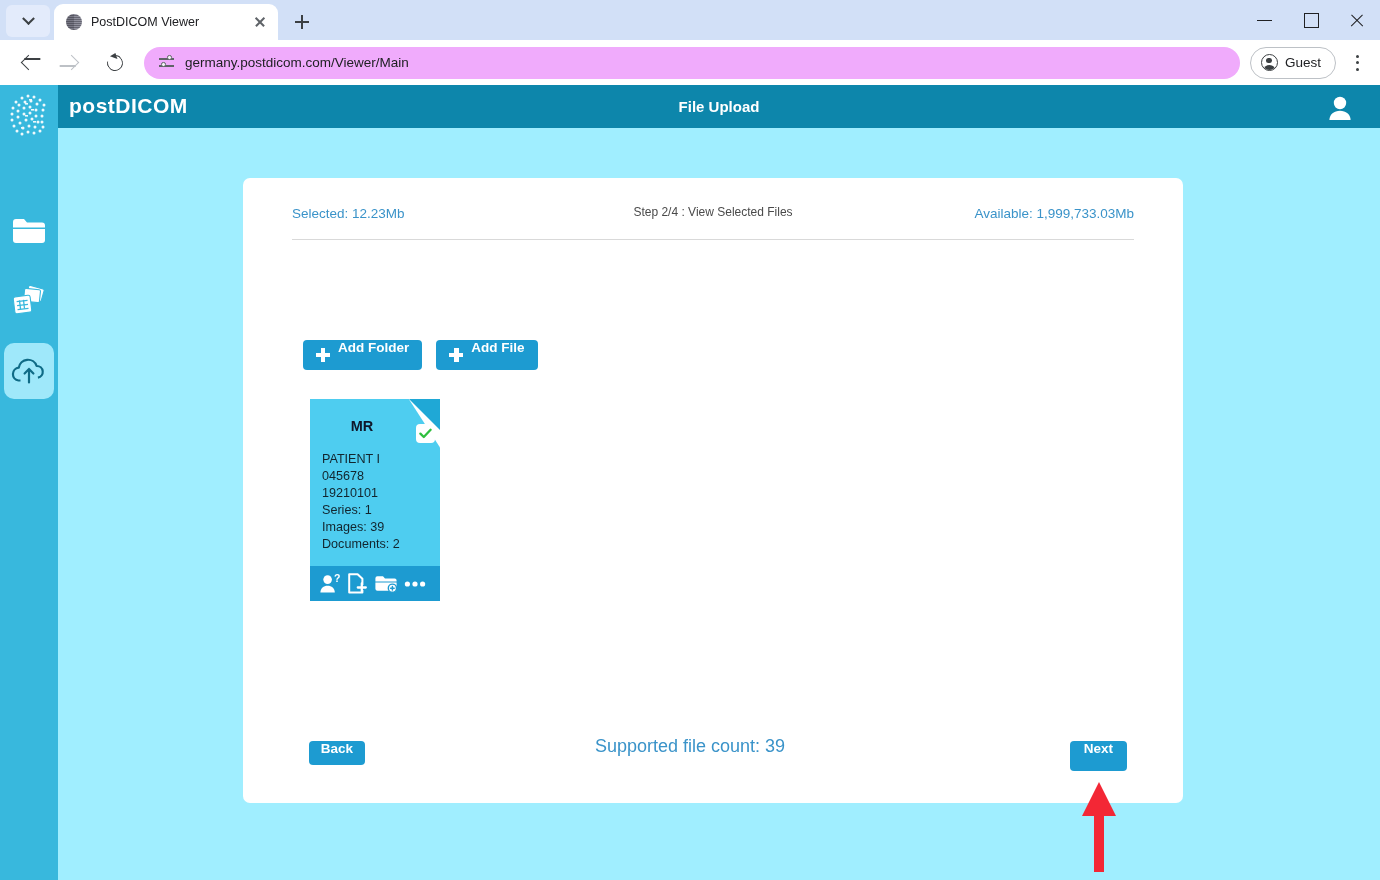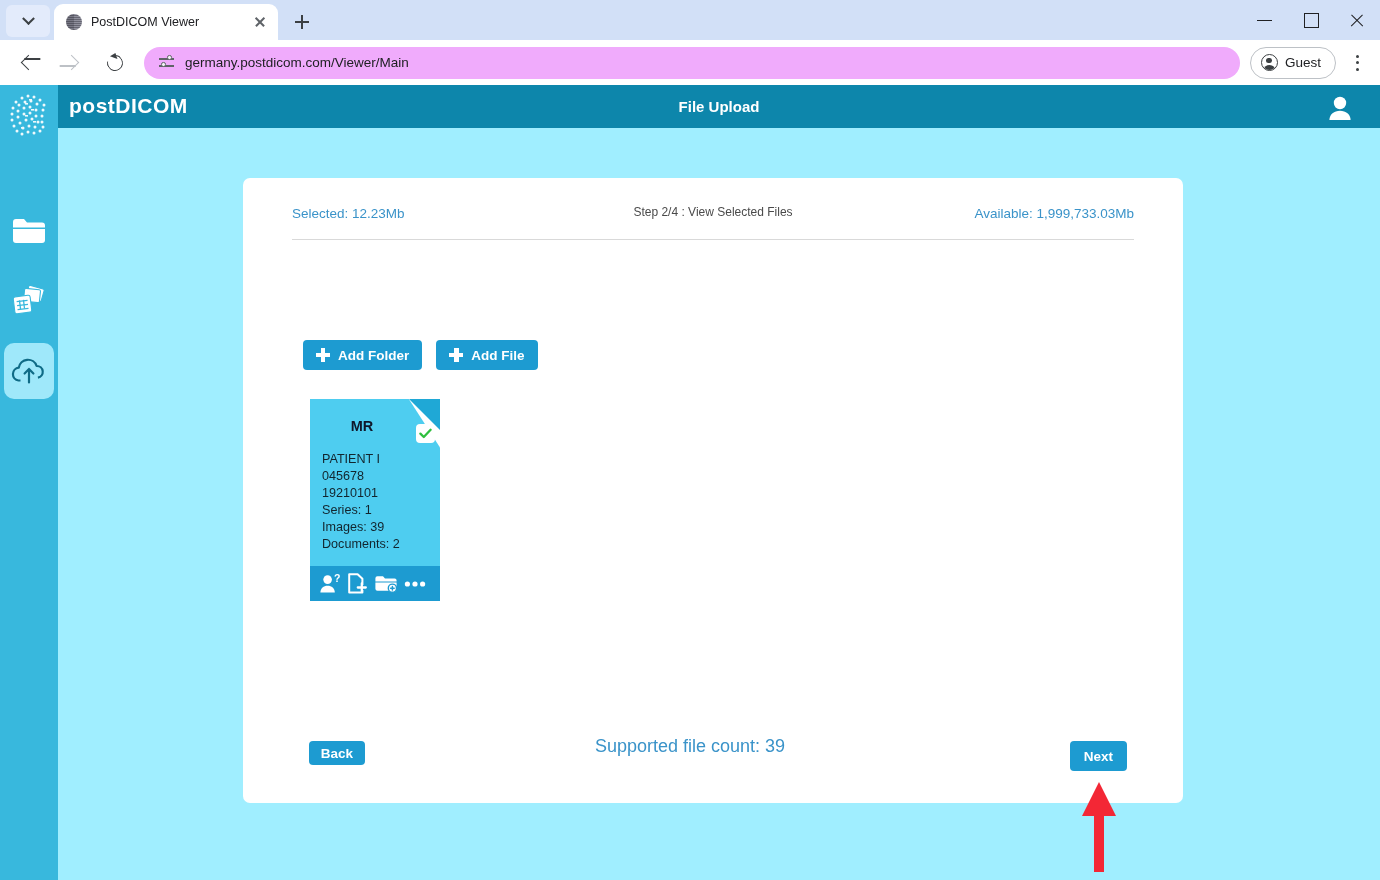--- a/index.html
+++ b/index.html
@@ -181,21 +181,21 @@
   .sel-size { position: absolute; left: 0; top: 0; font-size: 13.5px; color: #3a93c9; }
   .step-title {
     position: absolute; left: 0; right: 0; top: -1px; text-align: center;
     font-size: 12px; color: #4a4a4a;
   }
   .avail-size { position: absolute; right: 0; top: 0; font-size: 13.5px; color: #3a93c9; }
 
   .btn {
     border: none; border-radius: 4px; background: #1d9bd1; color: #ffffff;
     font-family: "Liberation Sans", sans-serif; font-size: 13.5px; font-weight: bold;
-    display: inline-flex; align-items: center; justify-content: center;
+    display: inline-flex; justify-content: center;
     height: 30px; padding: 0 13px; white-space: nowrap;
   }
   .btn .gl { margin-right: 8px; display: flex; align-items: center; }
   .toolbar-left { position: absolute; left: 303px; top: 255px; display: flex; gap: 14px; }
   .toolbar-right { position: absolute; left: 710px; top: 255px; display: flex; gap: 10px; }
 
   .plus-ico { width: 14px; height: 14px; position: relative; display: inline-block; }
   .plus-ico::before { content:""; position:absolute; left:0; top:4.6px; width:14px; height:4.8px; background:#fff; }
   .plus-ico::after  { content:""; position:absolute; left:4.6px; top:0; width:4.8px; height:14px; background:#fff; }
 

